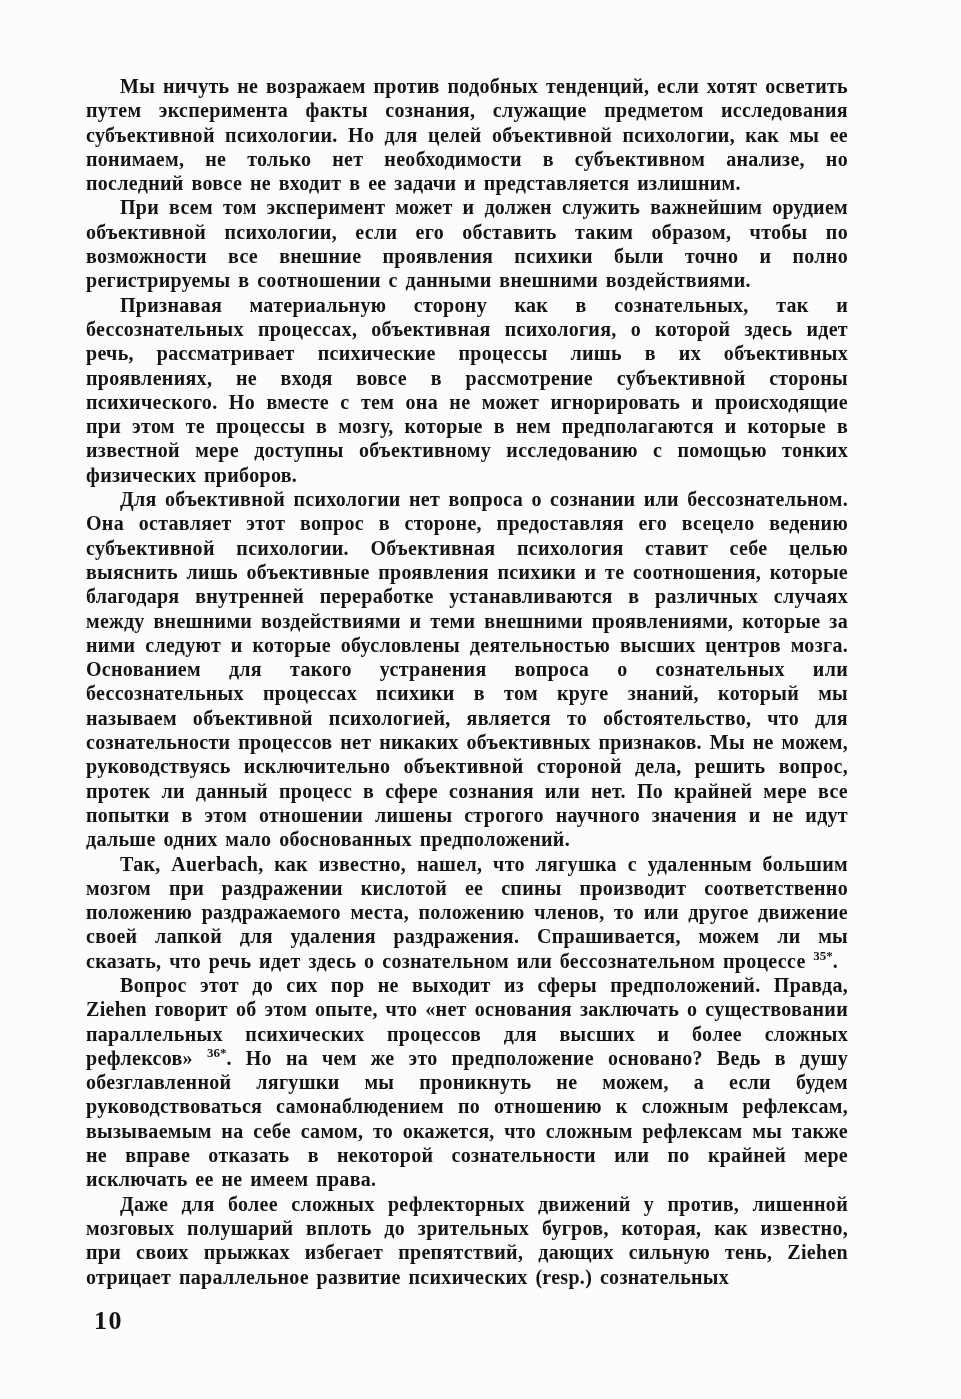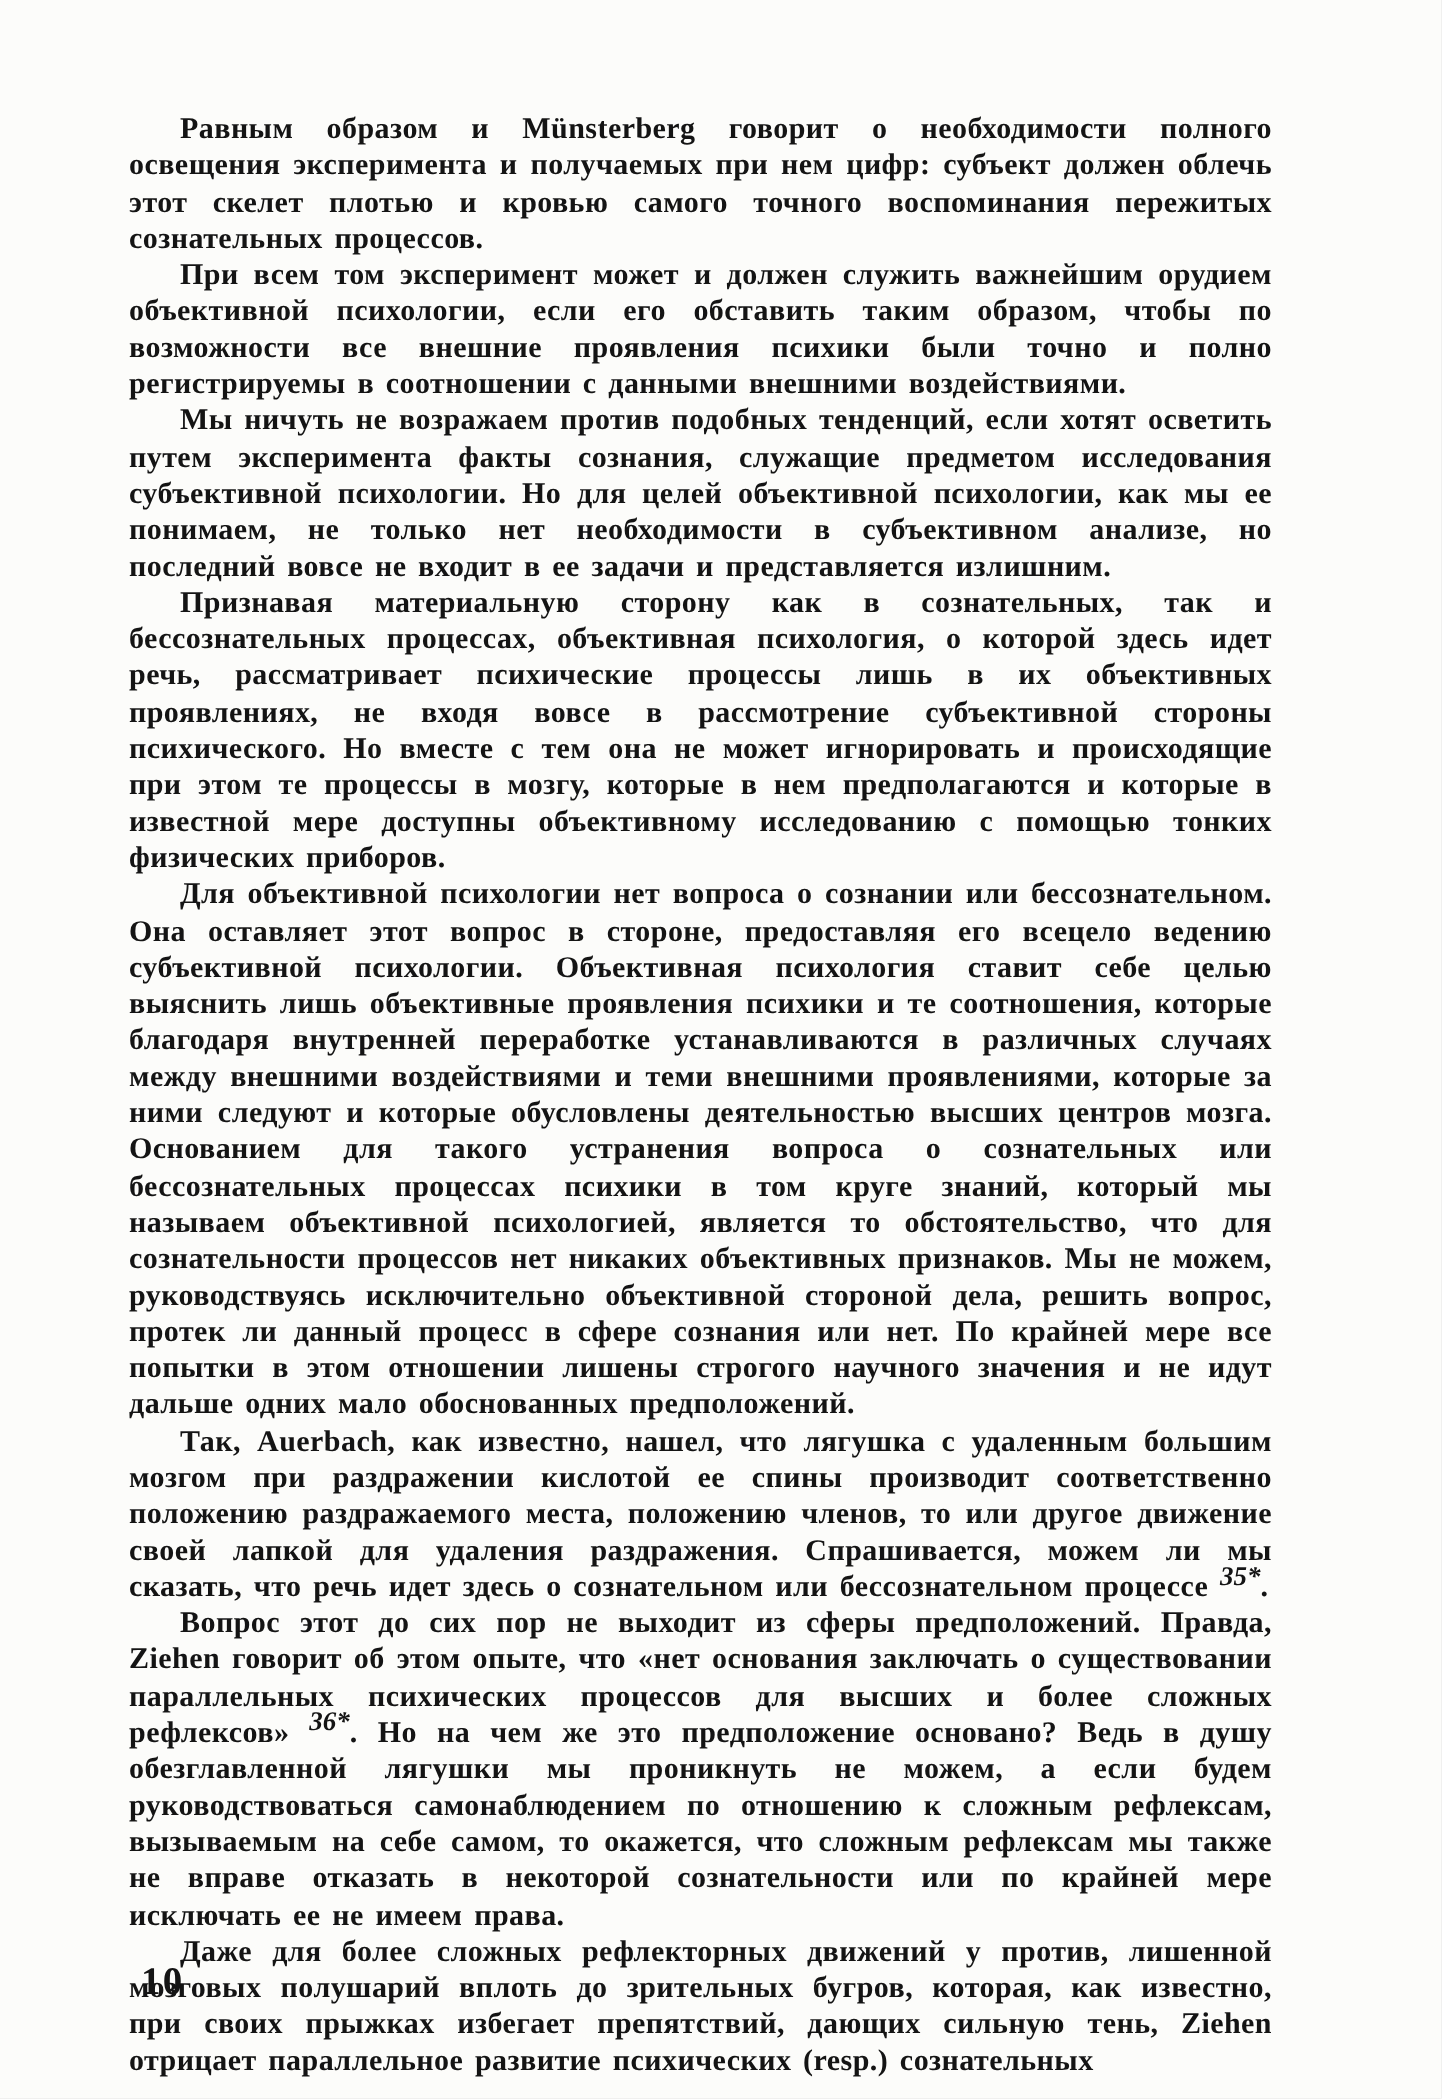--- a/index.html
+++ b/index.html
@@ -27,44 +27,42 @@
     text-align: justify;
     letter-spacing: 0.3px;
     word-spacing: 2.5px;
   }
   .para {
     margin: 0;
     padding: 0;
     text-indent: 34px;
   }
   sup.fn {
-    font-size: 18px;
+    font-size: 13px;
     line-height: 0;
     vertical-align: super;
     letter-spacing: 0;
     word-spacing: 0;
-    font-style: italic;
   }
   .page-number {
     position: absolute;
     left: 94px;
     top: 1306px;
     font-size: 26px;
     font-weight: bold;
     letter-spacing: 1.5px;
   }
 </style>
 </head>
 <body>
 
 <div class="page">
   <div class="text-block">
-      <p class="para">Равным образом и Münsterberg говорит о необходимости полного освещения эксперимента и получаемых при нем цифр: субъект должен облечь этот скелет плотью и кровью самого точного воспоминания пережитых сознательных процессов.</p>
+      <p class="para">Мы ничуть не возражаем против подобных тенденций, если хотят осветить путем эксперимента факты сознания, служащие предметом исследования субъективной психологии. Но для целей объективной психологии, как мы ее понимаем, не только нет необходимости в субъективном анализе, но последний вовсе не входит в ее задачи и представляется излишним.</p>
       <p class="para">При всем том эксперимент может и должен служить важнейшим орудием объективной психологии, если его обставить таким образом, чтобы по возможности все внешние проявления психики были точно и полно регистрируемы в соотношении с данными внешними воздействиями.</p>
-      <p class="para">Мы ничуть не возражаем против подобных тенденций, если хотят осветить путем эксперимента факты сознания, служащие предметом исследования субъективной психологии. Но для целей объективной психологии, как мы ее понимаем, не только нет необходимости в субъективном анализе, но последний вовсе не входит в ее задачи и представляется излишним.</p>
       <p class="para">Признавая материальную сторону как в сознательных, так и бессознательных процессах, объективная психология, о которой здесь идет речь, рассматривает психические процессы лишь в их объективных проявлениях, не входя вовсе в рассмотрение субъективной стороны психического. Но вместе с тем она не может игнорировать и происходящие при этом те процессы в мозгу, которые в нем предполагаются и которые в известной мере доступны объективному исследованию с помощью тонких физических приборов.</p>
       <p class="para">Для объективной психологии нет вопроса о сознании или бессознательном. Она оставляет этот вопрос в стороне, предоставляя его всецело ведению субъективной психологии. Объективная психология ставит себе целью выяснить лишь объективные проявления психики и те соотношения, которые благодаря внутренней переработке устанавливаются в различных случаях между внешними воздействиями и теми внешними проявлениями, которые за ними следуют и которые обусловлены деятельностью высших центров мозга. Основанием для такого устранения вопроса о сознательных или бессознательных процессах психики в том круге знаний, который мы называем объективной психологией, является то обстоятельство, что для сознательности процессов нет никаких объективных признаков. Мы не можем, руководствуясь исключительно объективной стороной дела, решить вопрос, протек ли данный процесс в сфере сознания или нет. По крайней мере все попытки в этом отношении лишены строгого научного значения и не идут дальше одних мало обоснованных предположений.</p>
       <p class="para">Так, Auerbach, как известно, нашел, что лягушка с удаленным большим мозгом при раздражении кислотой ее спины производит соответственно положению раздражаемого места, положению членов, то или другое движение своей лапкой для удаления раздражения. Спрашивается, можем ли мы сказать, что речь идет здесь о сознательном или бессознательном процессе <sup class="fn">35*</sup>.</p>
       <p class="para">Вопрос этот до сих пор не выходит из сферы предположений. Правда, Ziehen говорит об этом опыте, что «нет основания заключать о существовании параллельных психических процессов для высших и более сложных рефлексов» <sup class="fn">36*</sup>. Но на чем же это предположение основано? Ведь в душу обезглавленной лягушки мы проникнуть не можем, а если будем руководствоваться самонаблюдением по отношению к сложным рефлексам, вызываемым на себе самом, то окажется, что сложным рефлексам мы также не вправе отказать в некоторой сознательности или по крайней мере исключать ее не имеем права.</p>
       <p class="para">Даже для более сложных рефлекторных движений у против, лишенной мозговых полушарий вплоть до зрительных бугров, которая, как известно, при своих прыжках избегает препятствий, дающих сильную тень, Ziehen отрицает параллельное развитие психических (resp.) сознательных</p>
     </div>
   <div class="page-number">10</div>
 </div>
 
 </body></html>

